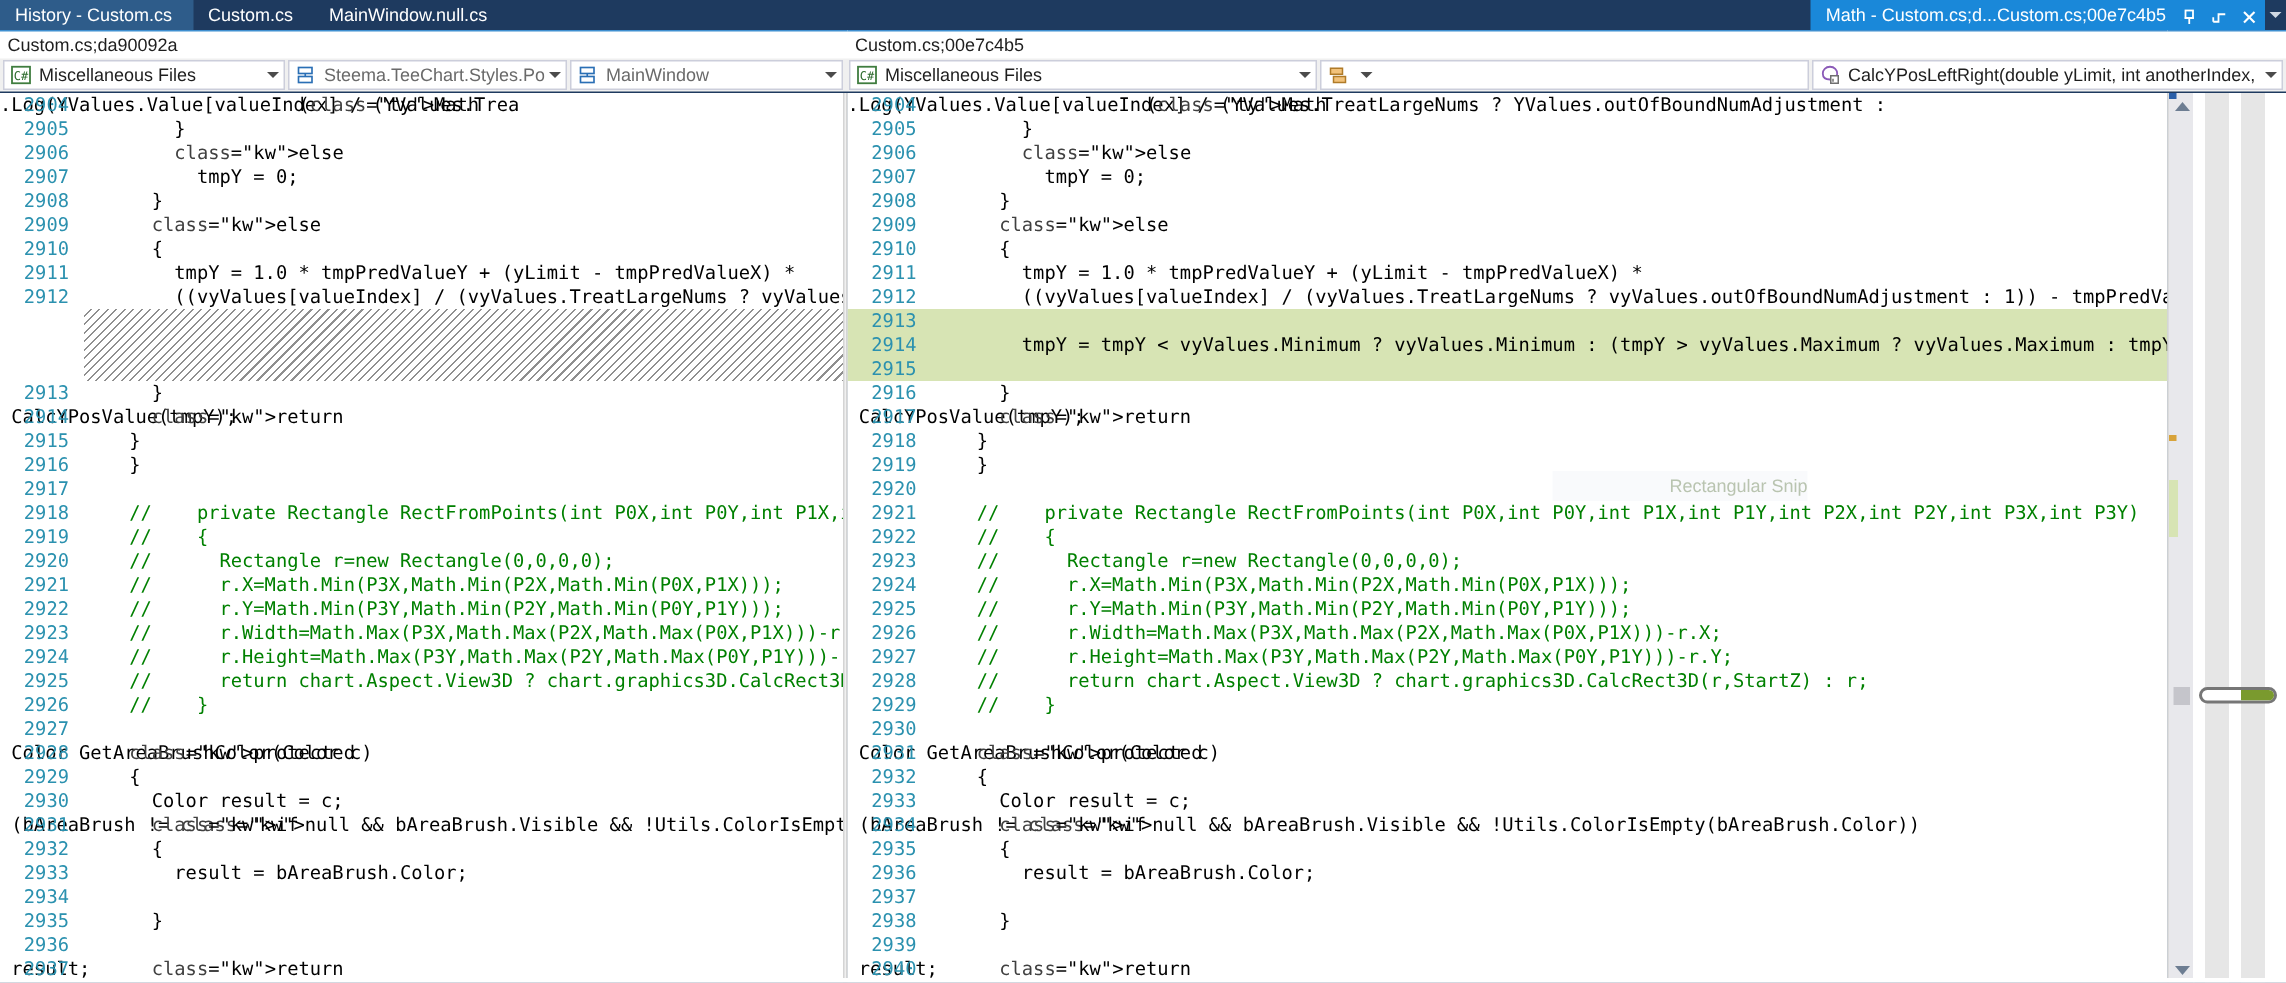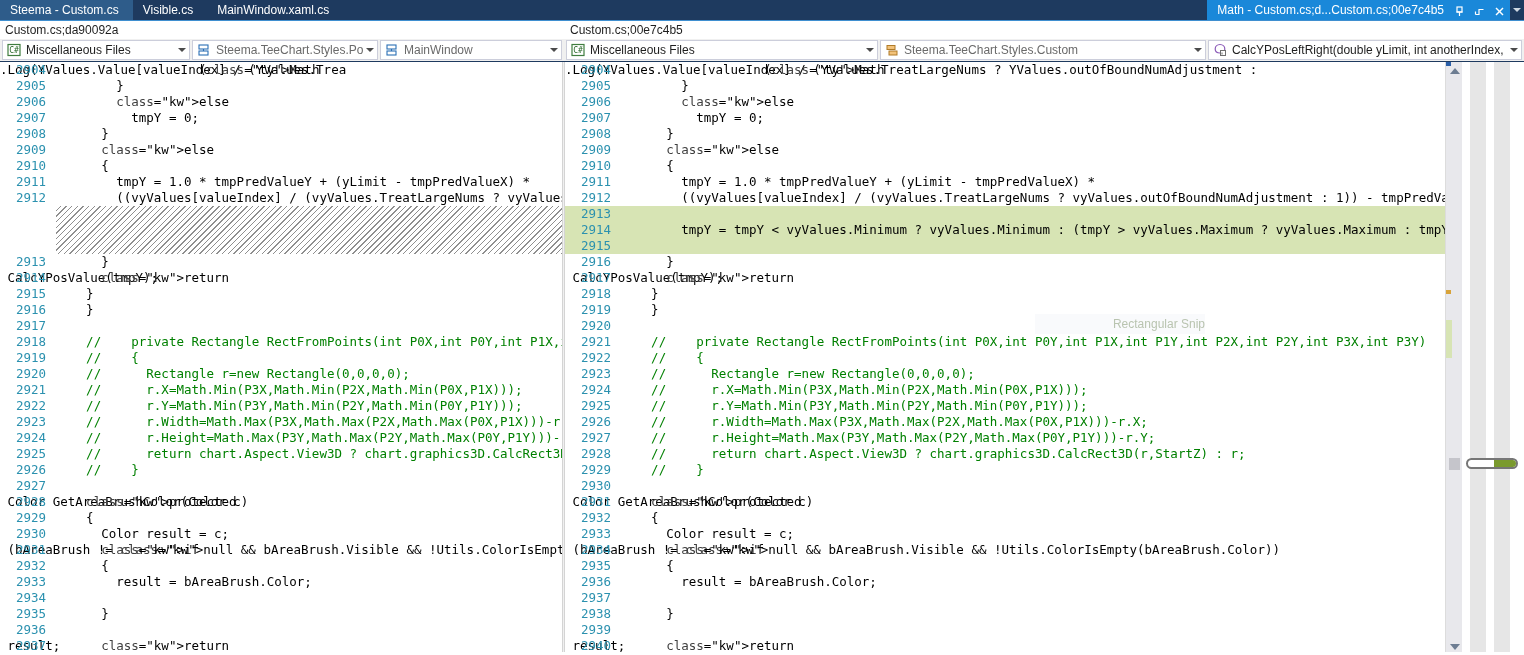--- a/index.html
+++ b/index.html
@@ -175,27 +175,27 @@
     position:absolute;left:0;bottom:0;width:1524px;height:3px;background:#ffffff;
   }
 </style>
 </head>
 <body>
 
 <div class="app">
 
   <div class="tabstrip">
     <div class="tab sel">
-      <span>Steema - Custom.cs</span>
+      <span>History - Custom.cs</span>
     </div>
     <div class="tab">
-      <span>Visible.cs</span>
+      <span>Custom.cs</span>
     </div>
     <div class="tab">
-      <span>MainWindow.xaml.cs</span>
+      <span>MainWindow.null.cs</span>
     </div>
     <div class="tab-spacer"></div>
 
     <div class="difftab">
       <span class="dt-label">Math - Custom.cs;d...Custom.cs;00e7c4b5</span>
       <span class="pin-icon">
         <svg width="13" height="13" viewBox="0 0 13 13">
             <g fill="none" stroke="#ffffff" stroke-width="1.2">
           <rect x="4" y="2" width="5" height="5"></rect>
               <path d="M6.5 7 V11"></path>
@@ -287,21 +287,20 @@
         </span>
     </div>
 
     <div class="nav-combo" id="combo-r2">
       <span class="ic">
         <svg width="16" height="16" viewBox="0 0 16 16">
             <rect x="3" y="3.5" width="8" height="4" fill="#f2c27a" stroke="#b07b28" stroke-width="1"></rect>
             <rect x="5" y="9" width="8" height="4" fill="#f2c27a" stroke="#b07b28" stroke-width="1"></rect>
           </svg>
       </span>
-      <span class="txt grey">Steema.TeeChart.Styles.Custom</span>
       <span class="arrow">
           <span class="caret"></span>
         </span>
     </div>
 
     <div class="nav-combo" id="combo-r3">
       <span class="ic">
         <svg width="16" height="16" viewBox="0 0 16 16">
             <path d="M8 2.5 C5 2.5 3.2 4.6 3.2 7 C3.2 9.4 5 11 8 11 C11 11 12.8 9.4 12.8 7 C12.8 4.6 11 2.5 8 2.5 Z" fill="none" stroke="#8b5ab8" stroke-width="1.2"></path>
             <rect x="8.5" y="8.5" width="5" height="5" fill="#ffffff" stroke="#6f6f6f" stroke-width="1"></rect>

